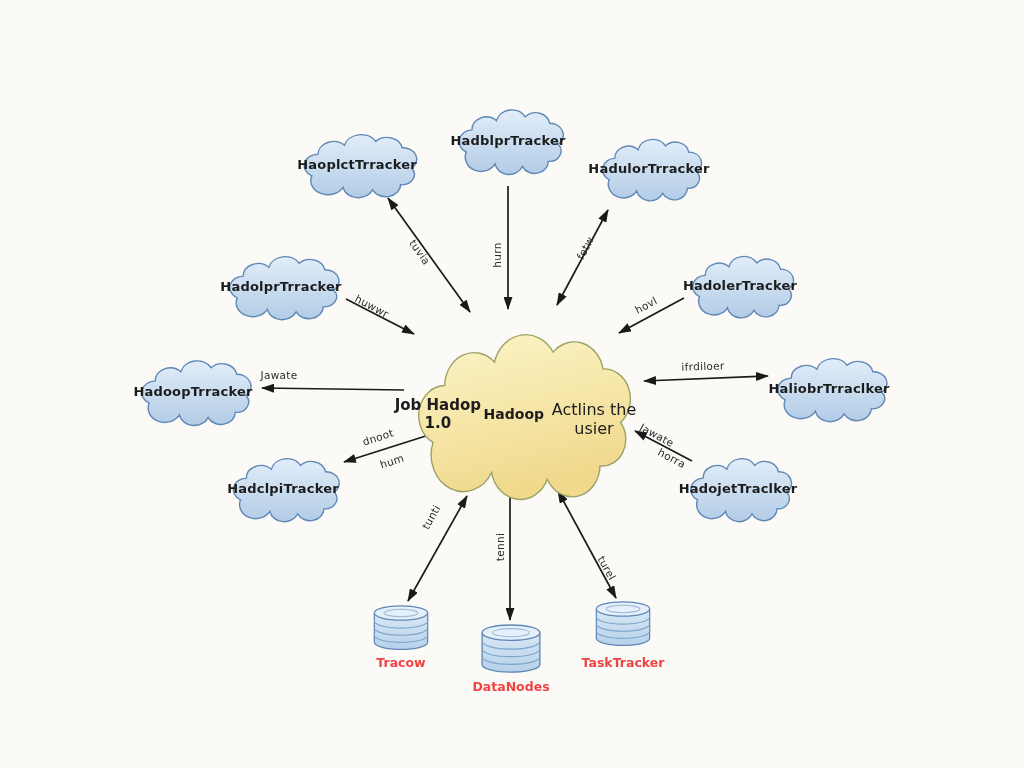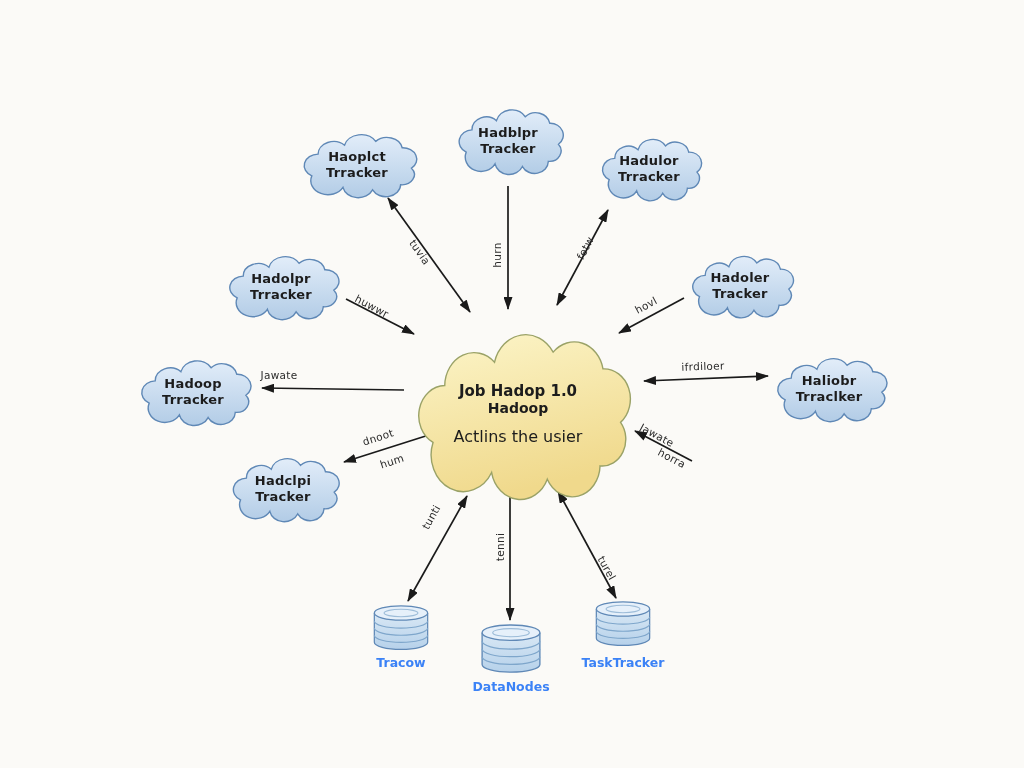--- a/index.html
+++ b/index.html
@@ -8,38 +8,38 @@
     background:#fbfaf7;
     font-family:"DejaVu Sans","Liberation Sans",sans-serif;
   }
   #stage{position:relative;width:1024px;height:768px;background:#fbfaf7;}
   #arrow-layer{position:absolute;left:0;top:0;width:1024px;height:768px;z-index:1;}
   .cloud{position:absolute;z-index:2;}
   .cloud svg{position:absolute;left:0;top:0;width:100%;height:100%;}
   .cloud-shape-blue path{fill:url(#gradBlue);stroke:#5f88b6;stroke-width:1.4;vector-effect:non-scaling-stroke;}
   .cloud-shape-yellow path{fill:url(#gradYellow);stroke:#9aa267;stroke-width:1.4;vector-effect:non-scaling-stroke;}
   .cloud-text{
-    position:absolute;inset:0;display:flex;flex-direction:column;
+    position:absolute;inset:0;display:flex;flex-direction:row;
     align-items:center;justify-content:center;z-index:3;
     color:#1c1c1c;text-align:center;line-height:1.2;
   }
   .cloud-text .l1,.cloud-text .l2{font-size:13px;font-weight:600;letter-spacing:.2px;}
   .center-text .c1{font-size:15px;font-weight:700;}
   .center-text .c2{font-size:14px;font-weight:700;}
   .center-text .c3{font-size:16px;font-weight:400;margin-top:10px;}
   .alabel{
     position:absolute;z-index:4;white-space:nowrap;
     font-size:10.5px;color:#2b2b2b;font-weight:500;letter-spacing:.3px;
     transform:translate(-50%,-50%) rotate(var(--r,0deg));
   }
   .cyl{position:absolute;z-index:2;}
   .cyl svg{display:block;width:100%;height:100%;}
   .cyl-label{
     position:absolute;z-index:3;transform:translateX(-50%);
-    font-size:12.5px;font-weight:600;color:#3b82f6;white-space:nowrap;
+    font-size:12.5px;font-weight:600;color:#ef4444;white-space:nowrap;
   }
 </style>
 </head>
 <body>
 
 <div id="stage">
 
   <svg width="0" height="0" style="position:absolute" aria-hidden="true">
     <defs>
       <linearGradient id="gradBlue" x1="0" y1="0" x2="0" y2="1">
@@ -164,20 +164,29 @@
   <div class="cloud" style="left:220px;top:450px;width:126px;height:78px">
     <svg class="cloud-shape-blue" viewBox="2 0 172 122" preserveAspectRatio="none">
       <path d="M30,78 a18,18 0 0 1 8,-34 a20,20 0 0 1 34,-14 a22,22 0 0 1 40,-6 a20,20 0 0 1 34,10 a18,18 0 0 1 12,32 a16,16 0 0 1 -14,26 a19,19 0 0 1 -36,8 a20,20 0 0 1 -38,-4 a22,22 0 0 1 -40,-18 z"></path>
     </svg>
     <div class="cloud-text">
       <div class="l1">Hadclpi</div>
       <div class="l2">Tracker</div>
     </div>
   </div>
 
+  <div class="cloud" style="left:678px;top:450px;width:120px;height:78px">
+    <svg class="cloud-shape-blue" viewBox="2 0 172 122" preserveAspectRatio="none">
+      <path d="M30,78 a18,18 0 0 1 8,-34 a20,20 0 0 1 34,-14 a22,22 0 0 1 40,-6 a20,20 0 0 1 34,10 a18,18 0 0 1 12,32 a16,16 0 0 1 -14,26 a19,19 0 0 1 -36,8 a20,20 0 0 1 -38,-4 a22,22 0 0 1 -40,-18 z"></path>
+    </svg>
+    <div class="cloud-text">
+      <div class="l1">Hadojet</div>
+      <div class="l2">Traclker</div>
+    </div>
+  </div>
 
   <div class="alabel" style="left:420px;top:252px;--r:55deg">tuvia</div>
   <div class="alabel" style="left:497px;top:255px;--r:-90deg">hurn</div>
   <div class="alabel" style="left:585px;top:248px;--r:-62deg">fetw</div>
   <div class="alabel" style="left:372px;top:306px;--r:28deg">huwwr</div>
   <div class="alabel" style="left:646px;top:305px;--r:-28deg">hovl</div>
   <div class="alabel" style="left:279px;top:375px;--r:0deg">Jawate</div>
   <div class="alabel" style="left:703px;top:366px;--r:-2deg">ifrdiloer</div>
   <div class="alabel" style="left:378px;top:437px;--r:-18deg">dnoot</div>
   <div class="alabel" style="left:392px;top:461px;--r:-18deg">hum</div>

